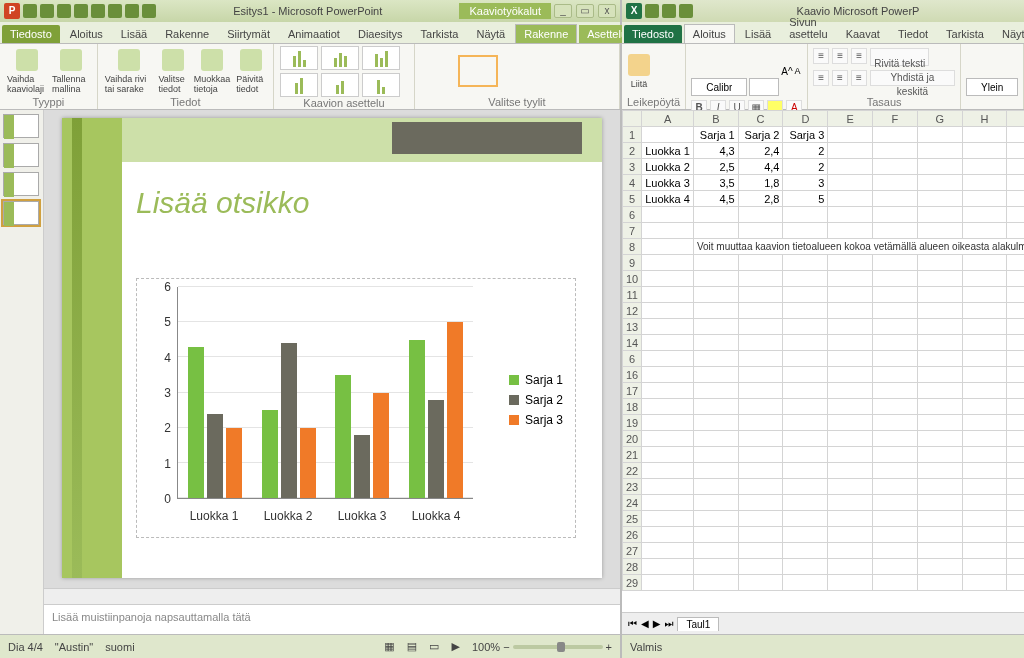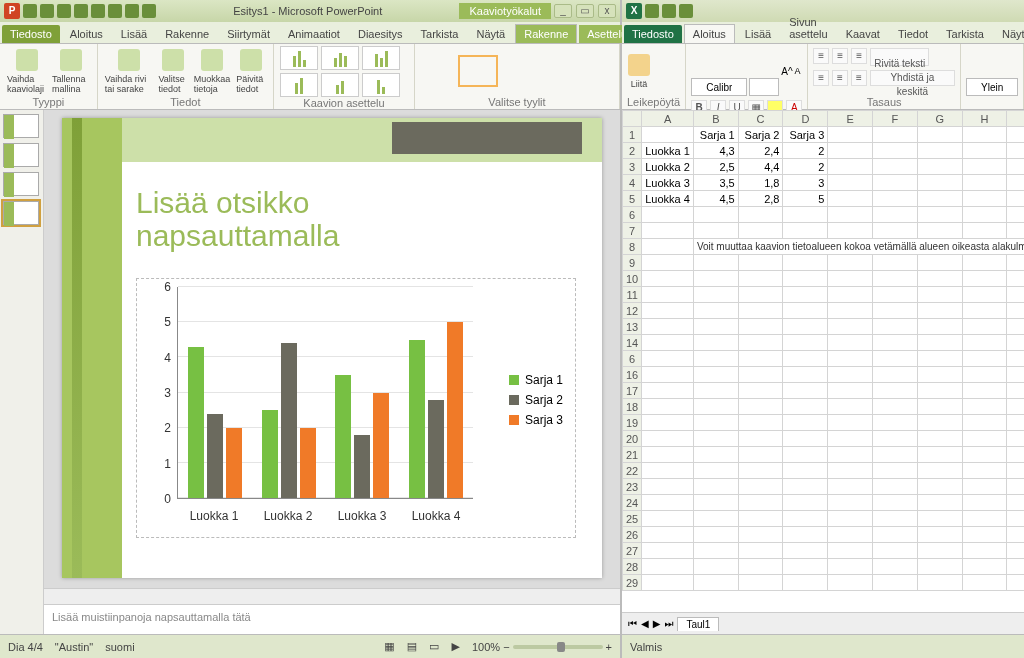--- a/index.html
+++ b/index.html
@@ -47,21 +47,21 @@
   .thumbcol .sthumb.sel { outline: 2px solid #d0a040; }
   .thumbcol .sthumb .mini { position: absolute; }
   .sthumb .mini.green { background: #9bbb59; left: 0; top: 0; width: 10px; height: 24px; }
   .slidewrap { flex: 1; display: flex; flex-direction: column; }
   .slidecanvas { flex: 1; display: flex; align-items: flex-start; justify-content: center; overflow: hidden; padding: 8px 6px 0 6px; }
   .slide { width: 540px; height: 460px; background: #fff; position: relative; box-shadow: 0 0 4px rgba(0,0,0,.3); }
   .slide .lbar { position: absolute; left: 0; top: 0; width: 60px; height: 100%; background: #a7c65f; }
   .slide .lbar::before { content: ""; position: absolute; left: 10px; top: 0; width: 10px; height: 100%; background: linear-gradient(#7fa038, #9bbb59); }
   .slide .tbar { position: absolute; left: 60px; top: 0; right: 0; height: 44px; background: #cde0a9; }
   .slide .tbar::after { content: ""; position: absolute; right: 20px; top: 4px; width: 190px; height: 32px; background: #6b6a5e; }
-  .slide .titlebox { position: absolute; left: 74px; top: 68px; font-size: 30px; color: #9bbb59; font-weight: 300; line-height: 1.1; }
+  .slide .titlebox { position: absolute; left: 74px; top: 68px; font-size: 30px; color: #9bbb59; font-weight: 300; line-height: 1.1; font-style: italic; }
   .chartbox { position: absolute; left: 74px; top: 160px; width: 440px; height: 260px; border: 1px dashed #bbb; background: #fff; }
   
   
   .chart { position: absolute; left: 14px; top: 8px; right: 10px; bottom: 10px; }
   .yaxis { position: absolute; left: 0; top: 0; bottom: 28px; width: 24px; }
   .yaxis span { position: absolute; right: 4px; font-size: 12px; color: #333; transform: translateY(-50%); }
   .plot { position: absolute; left: 26px; right: 92px; top: 0; bottom: 28px; border-left: 1px solid #888; border-bottom: 1px solid #888; }
   .grid { position: absolute; left: 0; right: 0; border-top: 1px solid #e4e4e4; }
   .bars { position: absolute; left: 0; right: 0; bottom: 0; top: 0; display: flex; justify-content: space-around; align-items: flex-end; }
   .cat { display: flex; gap: 3px; align-items: flex-end; height: 100%; }
@@ -244,21 +244,20 @@
           <span class="mini green"></span>
         </div>
     </div>
     <div class="slidewrap">
       <div class="slidecanvas">
         <div class="slide">
           <div class="lbar"></div>
           <div class="tbar"></div>
           <div class="titlebox">
             <div>Lisää otsikko</div>
-            <div>napsauttamalla</div>
           </div>
           <div class="chartbox">
             <div class="chart">
               <div class="yaxis" id="yaxis">
                   <span style="bottom: 0%; position: absolute; right: 4px; transform: translateY(50%); font-size: 12px;">0</span>
                   <span style="bottom: 16.6667%; position: absolute; right: 4px; transform: translateY(50%); font-size: 12px;">1</span>
                   <span style="bottom: 33.3333%; position: absolute; right: 4px; transform: translateY(50%); font-size: 12px;">2</span>
                   <span style="bottom: 50%; position: absolute; right: 4px; transform: translateY(50%); font-size: 12px;">3</span>
                   <span style="bottom: 66.6667%; position: absolute; right: 4px; transform: translateY(50%); font-size: 12px;">4</span>
                   <span style="bottom: 83.3333%; position: absolute; right: 4px; transform: translateY(50%); font-size: 12px;">5</span>
@@ -342,20 +341,21 @@
 </div>
 
 <div class="pane right">
   <div class="titlebar">
     <span class="appicon" style="background:#207245">X</span>
     <div class="qat">
       <span class="qicon"></span>
       <span class="qicon"></span>
       <span class="qicon"></span>
     </div>
+    <span class="title">Kaavio Microsoft PowerP</span>
   </div>
   <div class="tabs">
     <span class="tab file" style="background:#207245">Tiedosto</span>
     <span class="tab active">Aloitus</span>
     <span class="tab">Lisää</span>
     <span class="tab">Sivun asettelu</span>
     <span class="tab">Kaavat</span>
     <span class="tab">Tiedot</span>
     <span class="tab">Tarkista</span>
     <span class="tab">Näytä</span>

